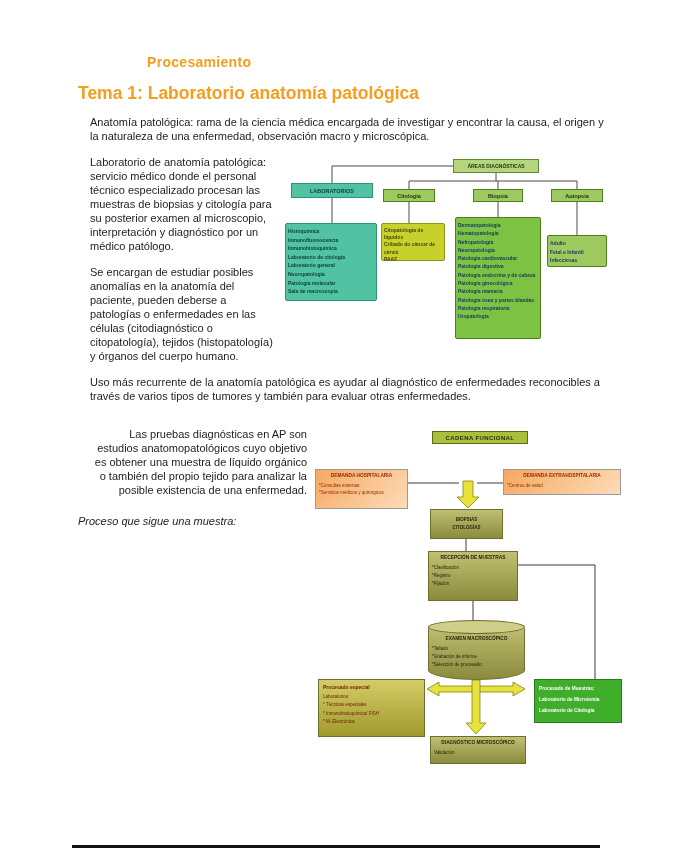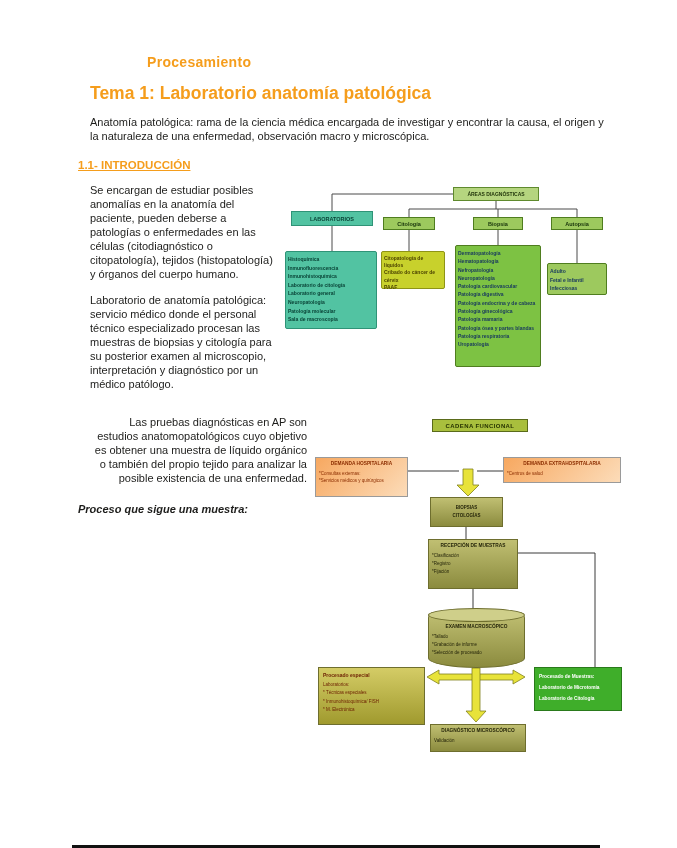--- a/index.html
+++ b/index.html
@@ -2,27 +2,27 @@
 <html style="--heading-orange: #f59d1c; --body-text: #1d1d1b; --teal: #52c3a2; --teal-border: #2f9377; --green-label: #9dc95e; --green-border: #4f7d1f; --green-list: #7dc243; --yellowgreen-list: #c8d12c; --cadena-green: #a9bf3d; --olive-dark: #8b8b3e; --olive-light: #c0bf72; --orange-box: #f7a860; --orange-box-light: #fcdcb9; --dark-red: #8b2d00; --bright-green: #3fae2a; --arrow-yellow: #e8e33a;"><head>
 <meta charset="utf-8">
 <style>
   html,body{margin:0;padding:0;background:#ffffff;}
   .page{
     position:relative; width:677px; height:848px; background:#fff; overflow:hidden;
     font-family:"Liberation Sans", sans-serif; color:var(--body-text,#1d1d1b);
   }
   .content{position:absolute; left:78px; top:0; width:563px;}
   .h1{margin:55px 0 0 27px; font-size:14px; line-height:15px; font-weight:bold; color:var(--heading-orange,#f59d1c); letter-spacing:.3px;padding-left:42px;}
-  .h2{margin:13px 0 0 12px; font-size:17.5px; line-height:20px; font-weight:bold; color:var(--heading-orange,#f59d1c);}
+  .h2{margin:13px 0 0 0; font-size:17.5px; line-height:20px; font-weight:bold; color:var(--heading-orange,#f59d1c);}
   p.body{margin:12px; font-size:11px; line-height:14px; max-width:524px;}
   .intro{margin-top:24px;}
   .section-heading{margin-top:16px; margin-bottom:4px; font-size:11.5px; font-weight:bold; color:var(--heading-orange,#f59d1c); text-decoration:underline;}
   .mt10{margin-top:10px;} .mt12{margin-top:12px;text-align:right;}
   .para-uso{margin-top:12px;}
-  .process-heading{margin:18px 0 0 0; font-size:11px; font-weight:bold; font-style:italic;}
+  .process-heading{margin:18px 0 0 0; font-size:11px; font-weight:normal; font-style:italic;}
   .flow::after{content:""; display:block; clear:both;}
 
   
   .diagram{position:relative; float:right;}
   .d1{width:358px; height:186px; margin-left:6px; margin-bottom:4px;}
   .d2{width:328px; height:342px; margin-left:6px;}
   .diagram svg{position:absolute; left:0; top:0; pointer-events:none;}
   .dbox{position:absolute; box-sizing:border-box;}
 
   
@@ -63,21 +63,20 @@
 <body>
 
 <div class="page">
   <div class="content">
 
     <div class="h1">Procesamiento</div>
     <div class="h2">Tema 1: Laboratorio anatomía patológica</div>
 
     <p class="body intro">Anatomía patológica: rama de la ciencia médica encargada de investigar y encontrar la causa, el origen y la naturaleza de una enfermedad, observación macro y microscópica.</p>
 
-    <div class="section-heading">1.1- INTRODUCCIÓN</div>
 
     <div class="flow">
 
       <div class="diagram d1">
         <svg width="358" height="186">
           <g stroke="#4a4a4a" stroke-width="1" fill="none">
             <polyline points="49,28 49,11 170,11"></polyline>
             <line x1="213" y1="18" x2="213" y2="26"></line>
             <line x1="126" y1="26" x2="294" y2="26"></line>
             <line x1="126" y1="26" x2="126" y2="34"></line>
@@ -123,22 +122,23 @@
             <div>Patología respiratoria</div>
             <div>Uropatología</div>
           </div>
         <div class="dbox list list-grn2" style="left:264px;top:80px;width:60px;height:32px;">
             <div>Adulto</div>
             <div>Fetal e Infantil</div>
             <div>Infecciosas</div>
           </div>
       </div>
 
+      <p class="body">Laboratorio de anatomía patológica: servicio médico donde el personal técnico especializado procesan las muestras de biopsias y citología para su posterior examen al microscopio, interpretación y diagnóstico por un médico patólogo.</p>
       <p class="body mt10">Se encargan de estudiar posibles anomalías en la anatomía del paciente, pueden deberse a patologías o enfermedades en las células (citodiagnóstico o citopatología), tejidos (histopatología) y órganos del cuerpo humano.</p>
-      <p class="body">Laboratorio de anatomía patológica: servicio médico donde el personal técnico especializado procesan las muestras de biopsias y citología para su posterior examen al microscopio, interpretación y diagnóstico por un médico patólogo.</p>
+      <p class="body para-uso">Uso más recurrente de la anatomía patológica es ayudar al diagnóstico de enfermedades reconocibles a través de varios tipos de tumores y también para evaluar otras enfermedades.</p>
     </div>
 
     <div class="flow">
 
       <div class="diagram d2">
         <svg width="328" height="342">
           <g stroke="#3a3a3a" stroke-width="1" fill="none">
             <line x1="95" y1="56" x2="146" y2="56"></line>
             <line x1="190" y1="56" x2="164" y2="56"></line>
             <line x1="153" y1="112" x2="153" y2="124"></line>

